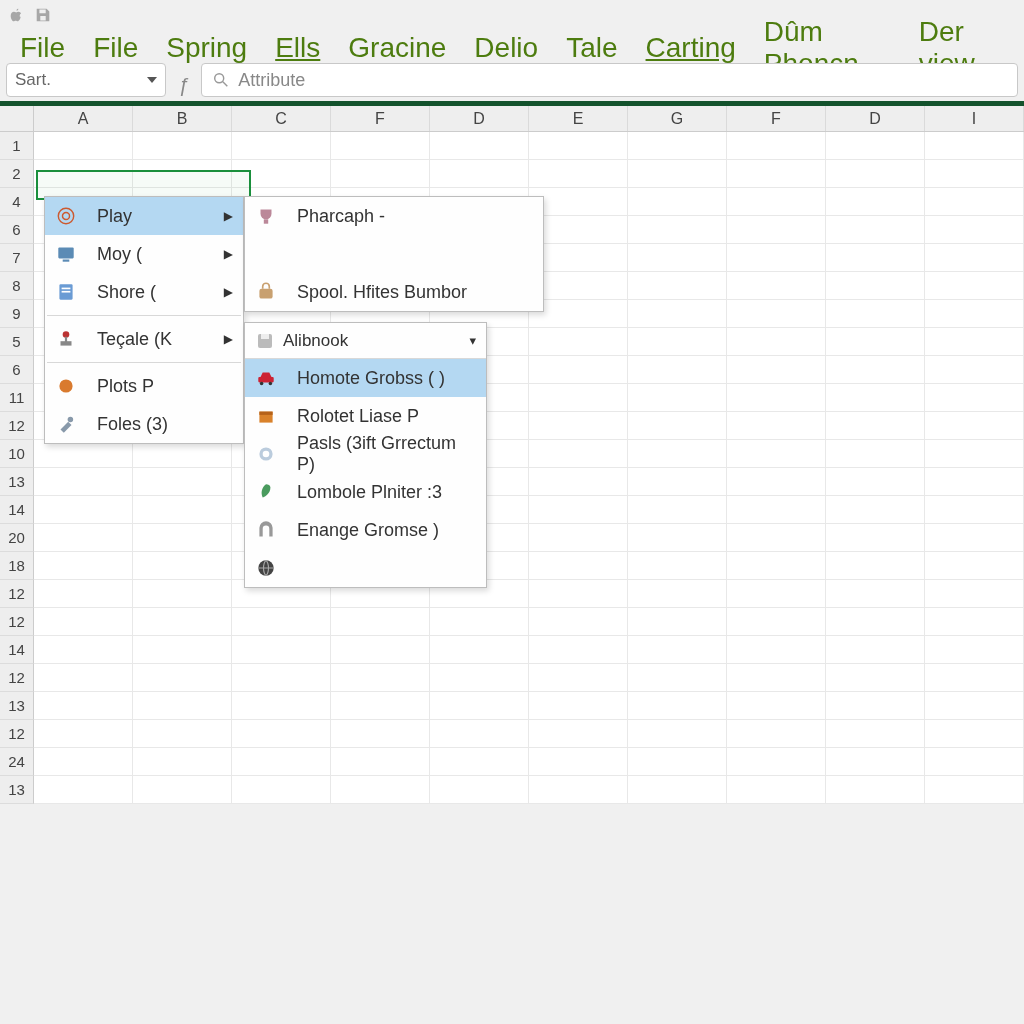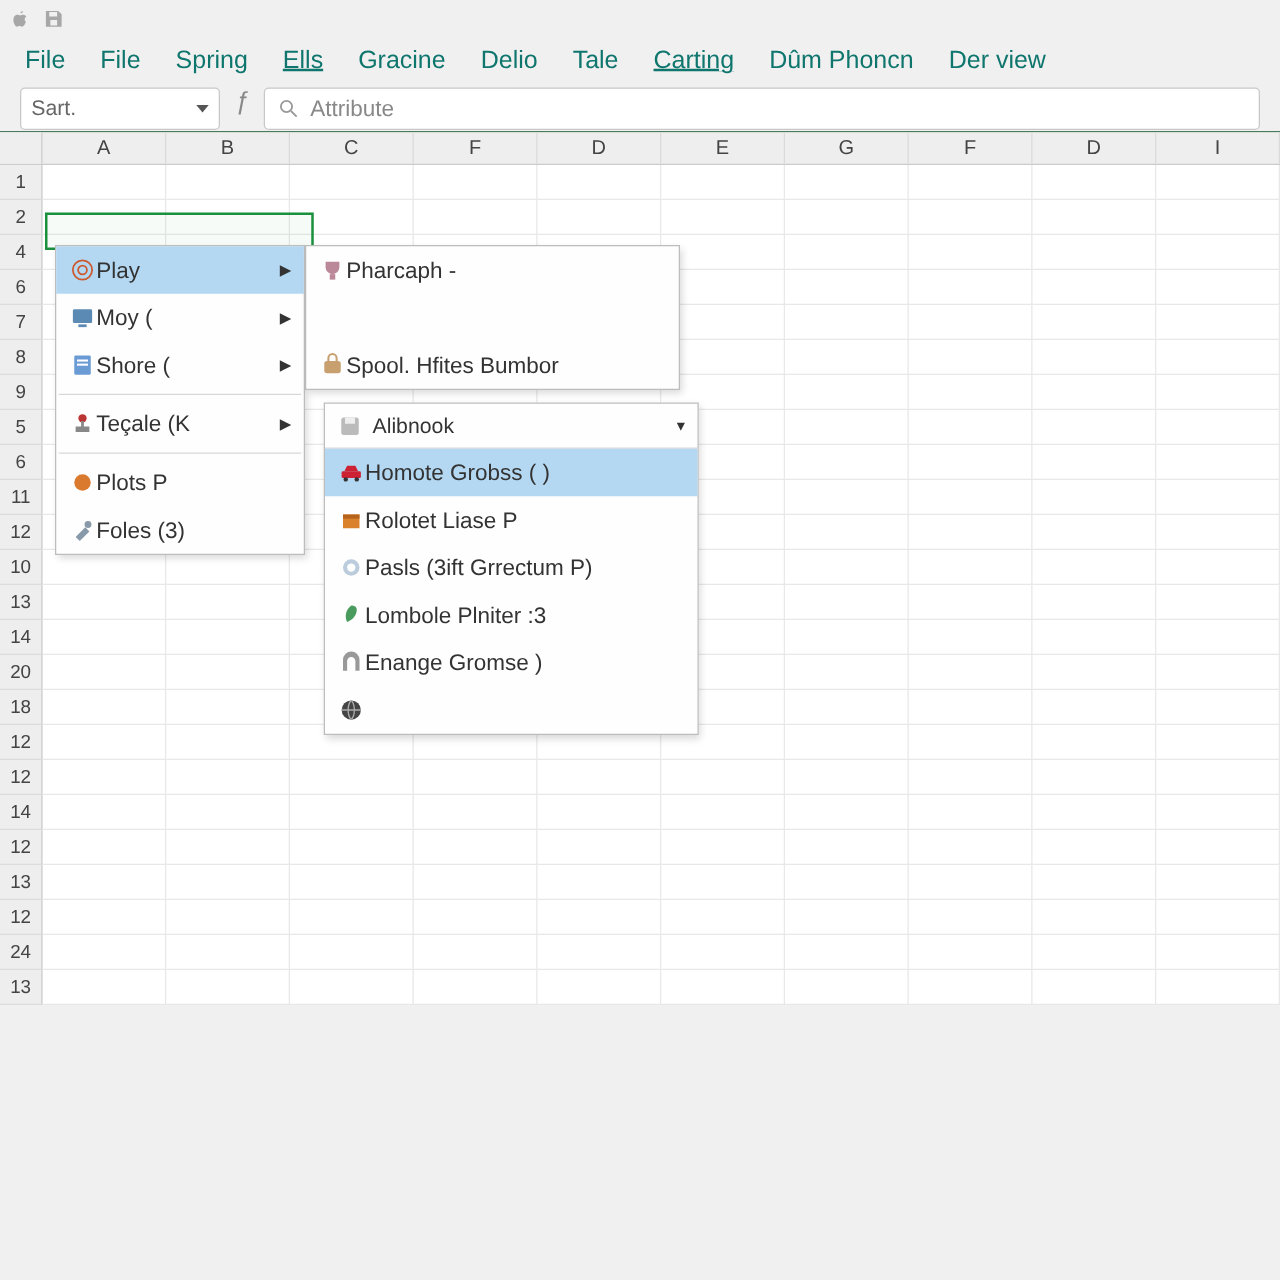--- a/index.html
+++ b/index.html
@@ -3,26 +3,26 @@
 <meta charset="utf-8">
 <style>
 * { box-sizing: border-box; margin: 0; padding: 0; font-family: -apple-system, Helvetica, Arial, sans-serif; }
 body { background: #f0f0f0; width: 1024px; height: 1024px; overflow: hidden; font-size: 15px; color: #333; }
 
 
 .top-bar { height: 30px; padding: 4px 8px; display: flex; align-items: center; gap: 8px; }
 .top-bar .ticon { width: 18px; height: 18px; opacity: 0.6; }
 
 
-.menu-bar { height: 36px; padding: 0 6px; display: flex; align-items: center; gap: 0; font-size: 20px; color: #0f766e; }
+.menu-bar { height: 36px; padding: 0 6px; display: flex; align-items: center; gap: 0; font-size: 28px; color: #4d7c0f; }
 .menu-bar .menu-item { padding: 4px 14px; cursor: default; }
 .menu-bar .menu-item .ul { text-decoration: underline; }
 
 
-.formula-row { height: 40px; padding: 4px 16px; display: flex; align-items: flex-start; gap: 12px; border-bottom: 1px solid #14532d; }
+.formula-row { height: 40px; padding: 4px 6px; display: flex; align-items: flex-end; gap: 12px; border-bottom: 5px solid #14532d; }
 .name-box { width: 160px; height: 34px; background: #fff; border: 1px solid #c8c8c8; border-radius: 4px; padding: 0 8px; display: flex; align-items: center; justify-content: space-between; font-size: 17px; color: #666; }
 .fx-label { font-size: 20px; font-style: italic; color: #888; }
 .formula-input { flex: 1; height: 34px; background: #fff; border: 1px solid #c8c8c8; border-radius: 4px; padding: 0 10px; display: flex; align-items: center; gap: 8px; font-size: 18px; color: #888; }
 
 
 .sheet { display: flex; flex-direction: column; background: #fff; }
 .col-headers { display: flex; height: 26px; background: #eee; border-bottom: 1px solid #ccc; font-size: 16px; color: #444; }
 .corner { width: 34px; border-right: 1px solid #ccc; background: #eee; }
 .col-h { flex: 0 0 99px; display: flex; align-items: center; justify-content: center; border-right: 1px solid #dadada; }
 
@@ -31,23 +31,23 @@
 .row-h { width: 34px; display: flex; align-items: center; justify-content: center; background: #eee; border-right: 1px solid #ccc; border-bottom: 1px solid #dcdcdc; font-size: 15px; color: #444; }
 .cell { flex: 0 0 99px; border-right: 1px solid #e8e8e8; border-bottom: 1px solid #e8e8e8; }
 
 
 .selection { position: absolute; left: 36px; top: 170px; width: 215px; height: 30px; border: 2px solid #1a8f3c; pointer-events: none; background: rgba(26,143,60,0.04); }
 
 
 .ctx-menu { position: absolute; background: #fefefe; border: 1px solid #bdbdbd; box-shadow: 2px 3px 6px rgba(0,0,0,0.15); font-size: 18px; color: #333; }
 .ctx-menu.left-menu { left: 44px; top: 196px; width: 200px; }
 .ctx-menu.sub1 { left: 244px; top: 196px; width: 300px; }
-.ctx-menu.sub2 { left: 244px; top: 322px; width: 300px; margin-left: 15px; }
-
-.ctx-item { display: flex; align-items: center; height: 38px; padding: 4px 10px; gap: 0; cursor: default; }
+.ctx-menu.sub2 { left: 244px; top: 322px; width: 243px; }
+
+.ctx-item { display: flex; align-items: center; height: 38px; padding: 4px 10px; gap: 20px; cursor: default; }
 .ctx-item.hl { background: #b4d8f2; }
 .ctx-item .mi-icon { width: 22px; height: 22px; display: flex; align-items: center; justify-content: center; font-size: 15px; }
 .ctx-item .label { flex: 1; }
 .ctx-item .arrow { font-size: 12px; color: #333; }
 .ctx-sep { height: 1px; background: #d8d8d8; margin: 4px 2px; }
 
 .dd-head { display: flex; align-items: center; justify-content: space-between; height: 36px; padding: 0 10px; border-bottom: 1px solid #d8d8d8; }
 .dd-head .mi-icon { width: 20px; height: 20px; margin-right: 8px; }
 .dd-head .dd-label { flex: 1; font-size: 17px; }
 .dd-head .caret { font-size: 13px; color: #333; }

